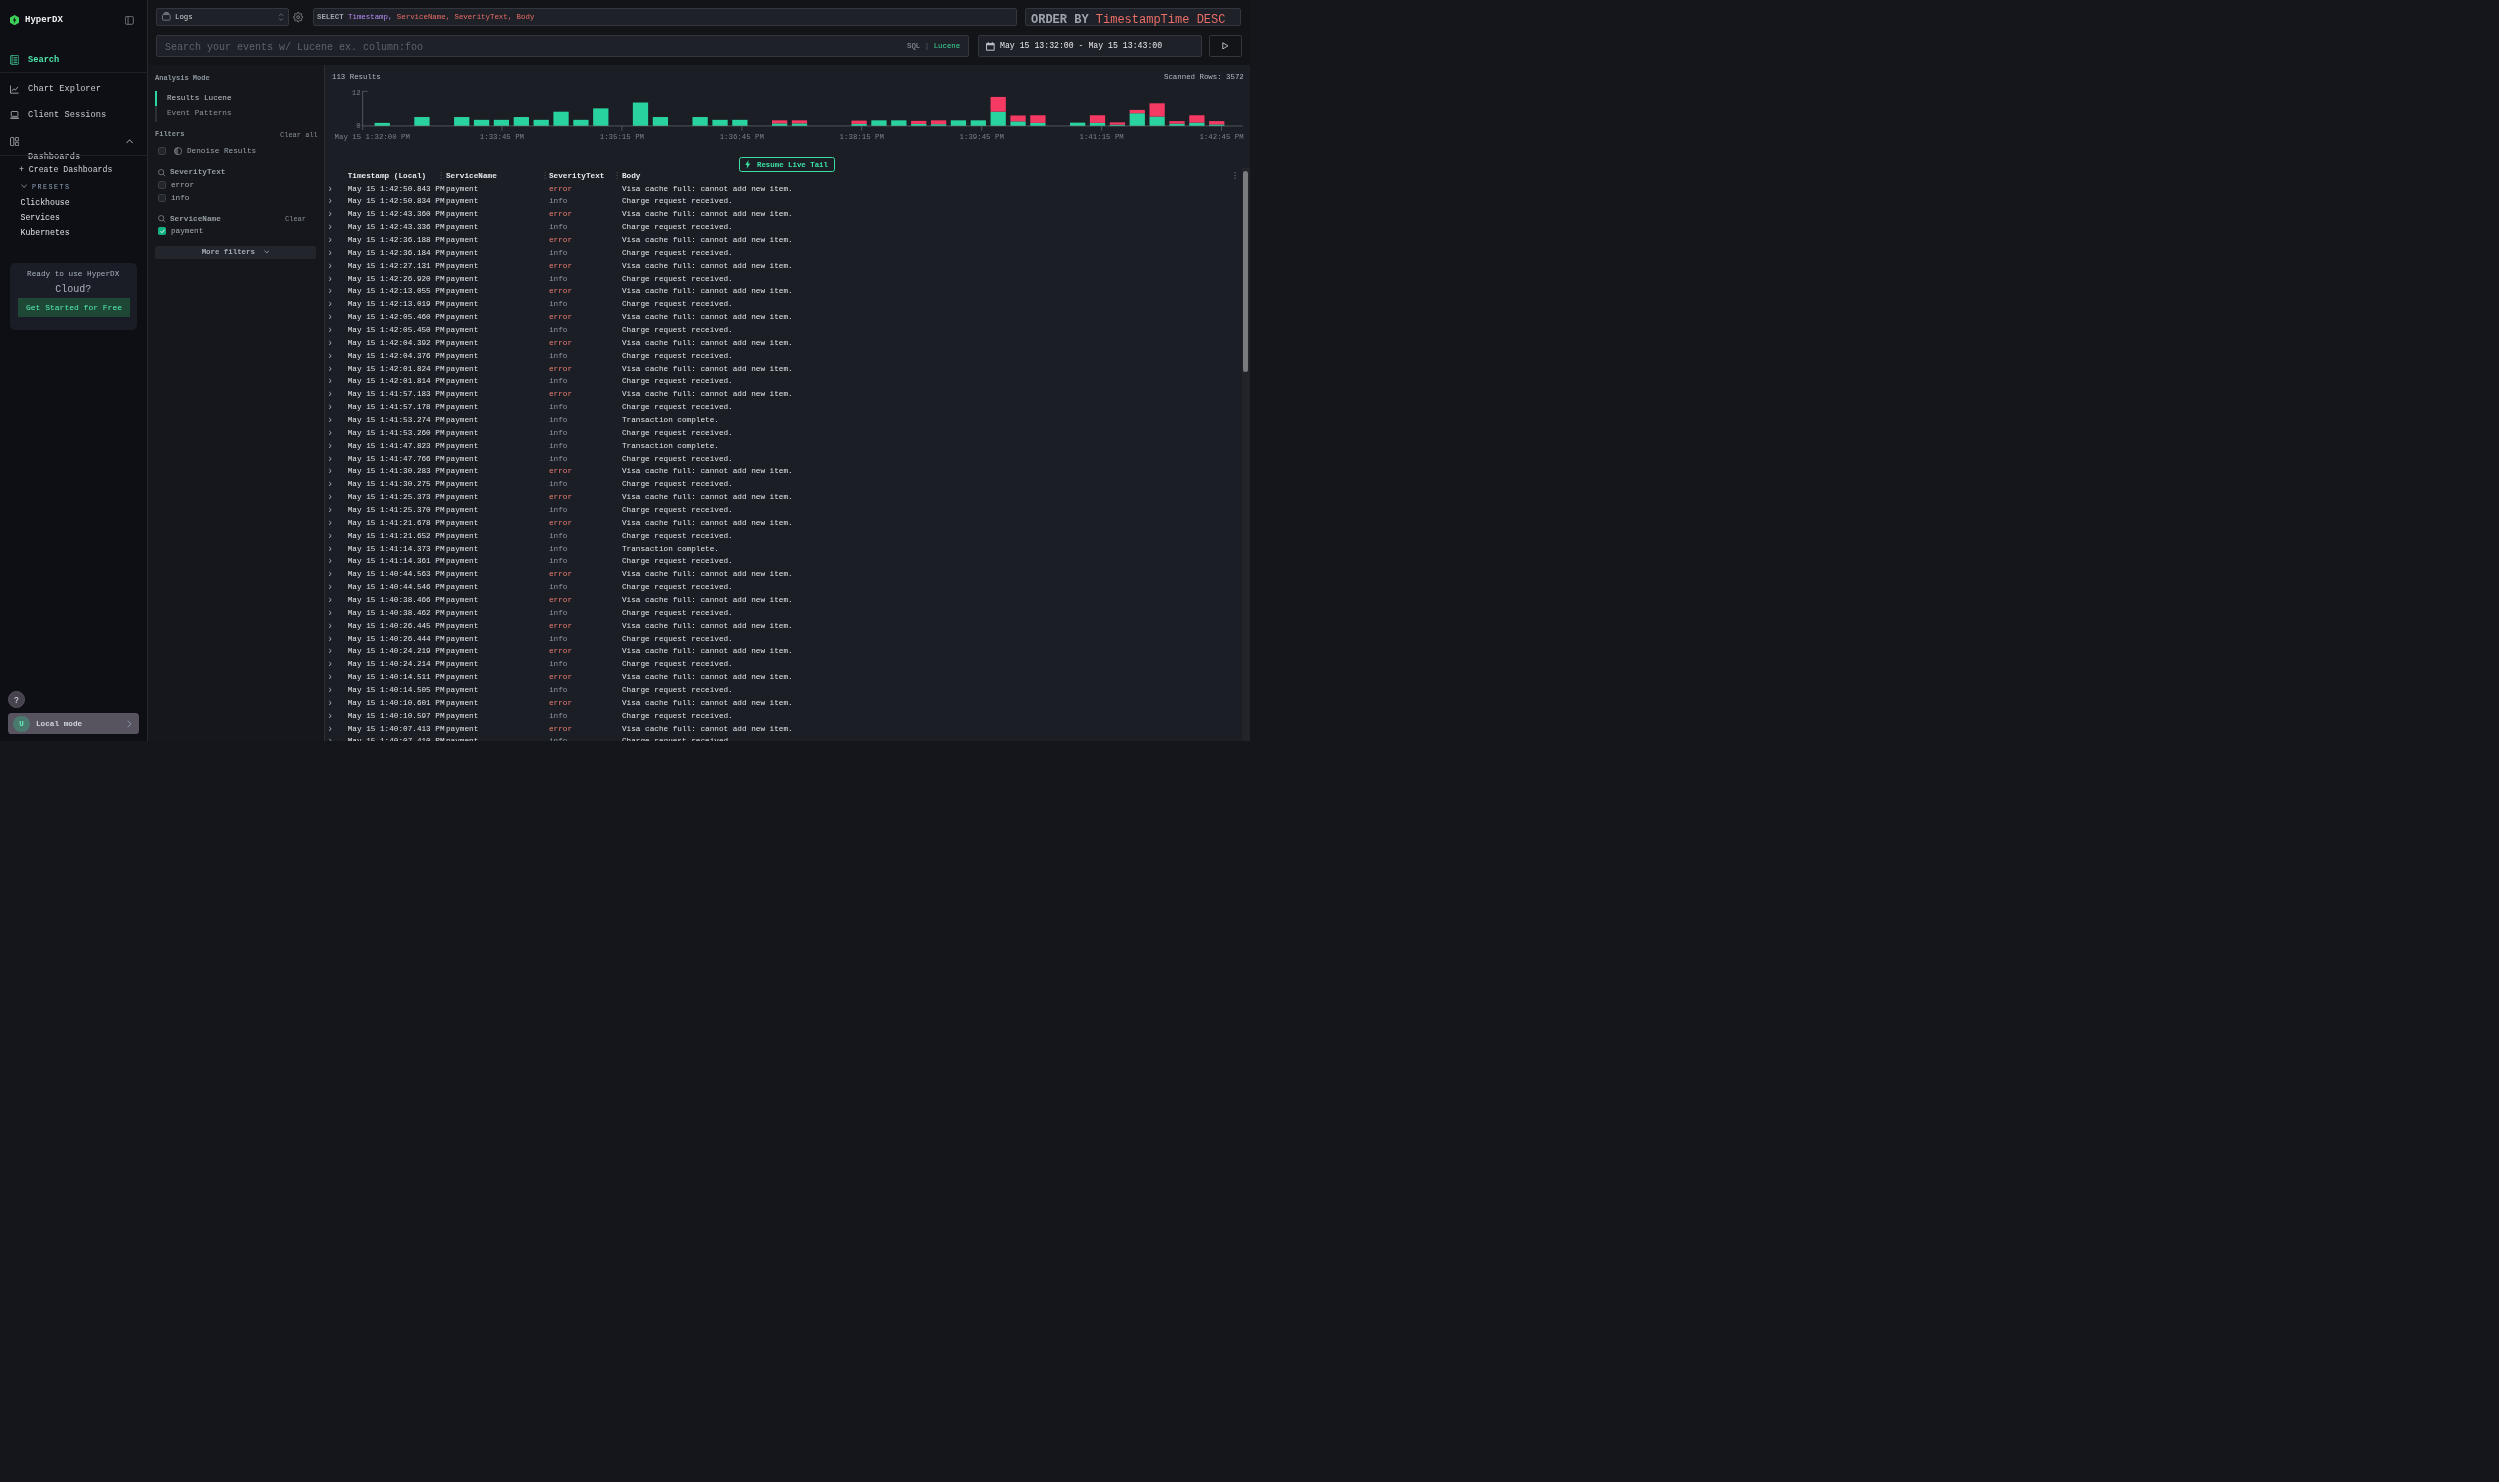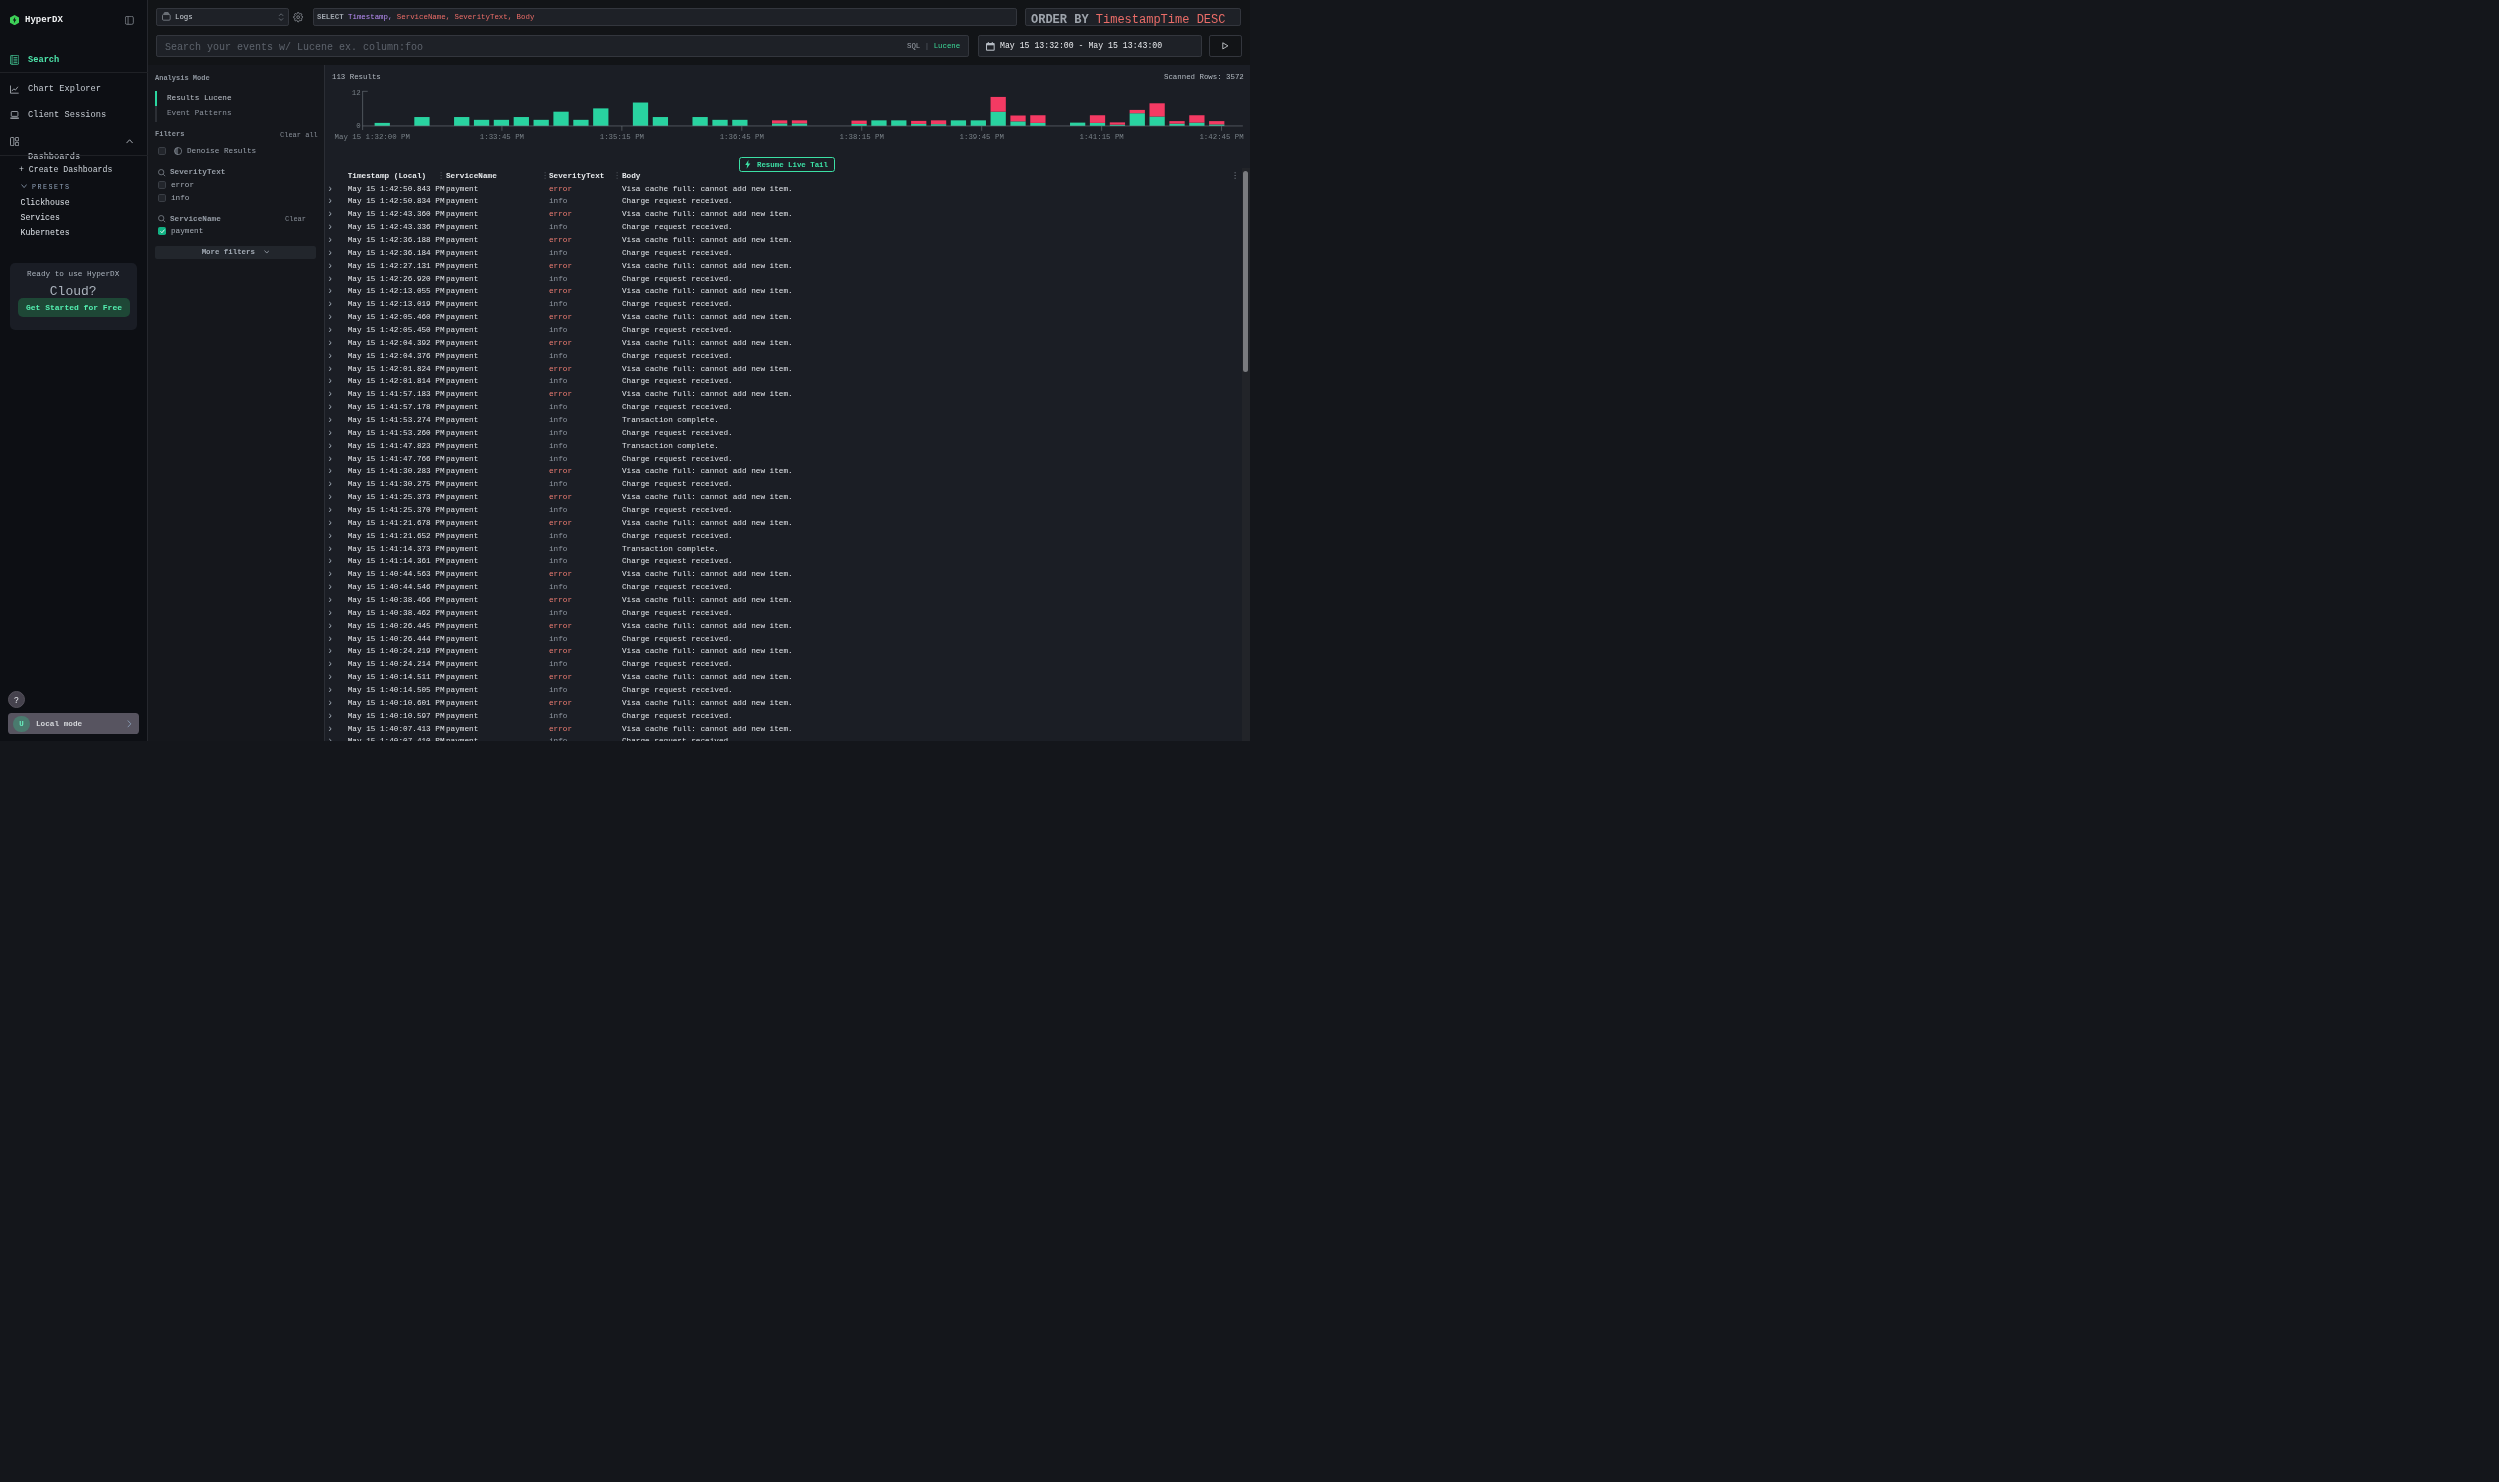--- a/index.html
+++ b/index.html
@@ -84,22 +84,22 @@
   <svg class="abs" style="left:21px;top:184px" width="6.2" height="4.1" viewBox="0 0 12 8" fill="none" stroke="#92a4ba" stroke-width="1.5">
         <polyline points="1,1 6,7 11,1"></polyline>
       </svg>
   <div class="vtxt" style="left:32px;top:183px;color:#92a4ba;font-size:6.7px;letter-spacing:1.5px">PRESETS</div>
   <div class="vtxt" style="left:20.5px;top:198px;color:#dce1e7;font-size:8.2px">Clickhouse</div>
   <div class="vtxt" style="left:20.5px;top:213px;color:#dce1e7;font-size:8.2px">Services</div>
   <div class="vtxt" style="left:20.5px;top:228px;color:#dce1e7;font-size:8.2px">Kubernetes</div>
 
   <div class="abs" style="left:9.7px;top:263px;width:127px;height:67px;background:#1a1d25;border-radius:5.1px"></div>
   <div class="vtxt" style="left:9.7px;top:270px;width:127px;text-align:center;color:#aab2bc;font-size:7.7px">Ready to use HyperDX</div>
-  <div class="vtxt" style="left:9.7px;top:284px;width:127px;text-align:center;color:#aab2bc;font-size:13px">Cloud?</div>
-  <div class="abs" style="left:18px;top:298px;width:112px;height:19px;background:#1e4736;border-radius:5px;color:#54f0b2;font-weight:bold;font-size:8px;text-align:center;line-height:19px">Get Started for Free</div>
+  <div class="vtxt" style="left:9.7px;top:284px;width:127px;text-align:center;color:#aab2bc;font-size:10px">Cloud?</div>
+  <div class="abs" style="left:18px;top:298px;width:112px;height:19px;background:#1e4736;border-radius:0;color:#54f0b2;font-weight:normal;font-size:8px;text-align:center;line-height:19px">Get Started for Free</div>
 
   <div class="abs" style="left:7.7px;top:691px;width:17.4px;height:17.4px;border-radius:50%;background:#45424d;border:0.5px solid #55525c;color:#e8eaee;font-size:8.2px;text-align:center;line-height:17px">?</div>
   <div class="abs" style="left:7.7px;top:713px;width:131px;height:21px;border-radius:3.6px;background:#575460"></div>
   <div class="abs" style="left:13.3px;top:716px;width:16.4px;height:16.4px;border-radius:50%;background:#4a7a6e;color:#69f0c0;font-weight:bold;font-size:7.4px;text-align:center;line-height:16.4px">U</div>
   <div class="vtxt" style="left:36px;top:720px;color:#d4d6da;font-weight:bold;font-size:7.7px">Local mode</div>
   <svg class="abs" style="left:127px;top:720px" width="4.6" height="7.7" viewBox="0 0 9 15" fill="none" stroke="#93a9c4" stroke-width="1.5">
         <polyline points="1.5,1 7.5,7.5 1.5,14"></polyline>
       </svg>
 </div>
 

